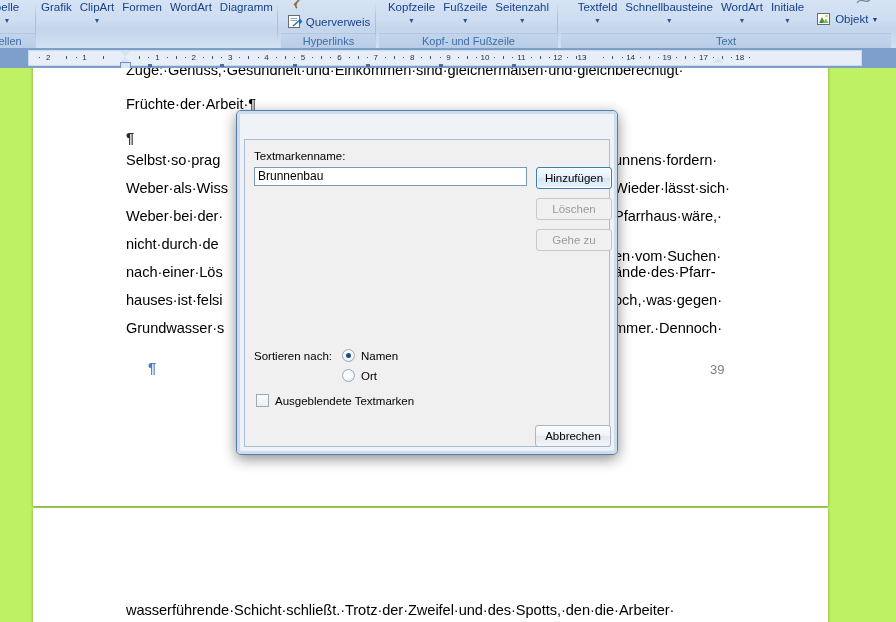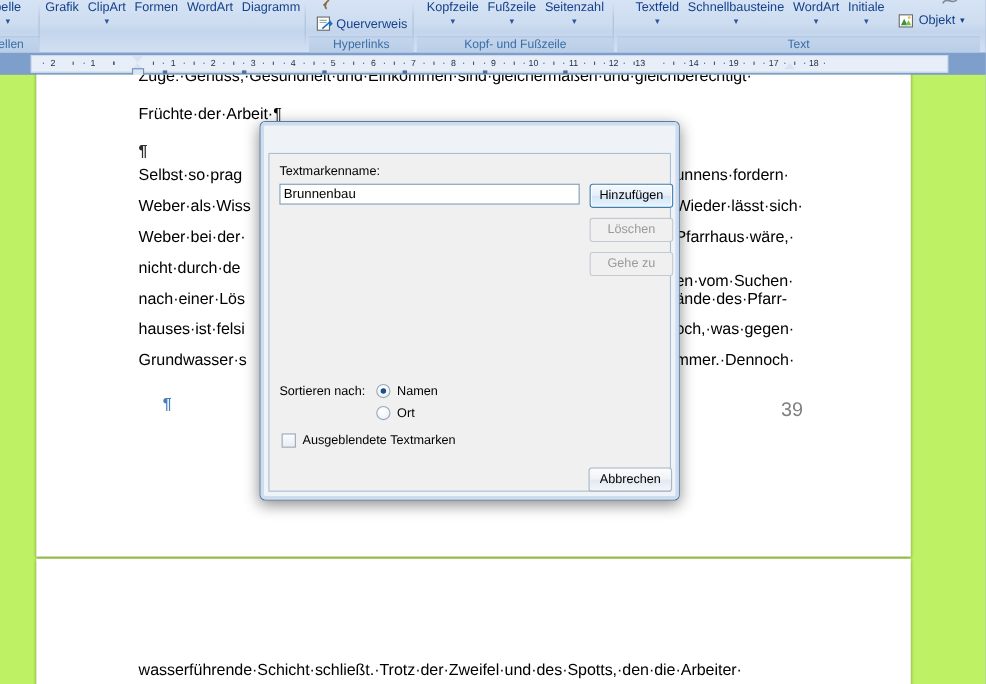--- a/index.html
+++ b/index.html
@@ -106,21 +106,21 @@
   #page2 { left: 33px; top: 440px; width: 795px; height: 320px; }
 
   .doc-line {
     position: absolute; font-family: "Liberation Sans", sans-serif;
     font-size: 14.6px; color: #000; white-space: nowrap;
     letter-spacing: -0.05px;
   }
   .pilcrow { color: #2a2a2a; }
   .pilcrow-blue { color: #4a7ebb; }
   .pgnum {
-    position: absolute; font-size: 18px; color: #808080;
+    position: absolute; font-size: 13px; color: #808080;
     font-family: "Liberation Sans", sans-serif;
   }
 
   
   #dialog {
     position: absolute; left: 236px; top: 110px; width: 382px; height: 345px;
     background: #eff3f7;
     border: 1px solid #577ca8;
     border-radius: 5px;
     box-shadow: 0 4px 14px rgba(0,0,0,0.45);

